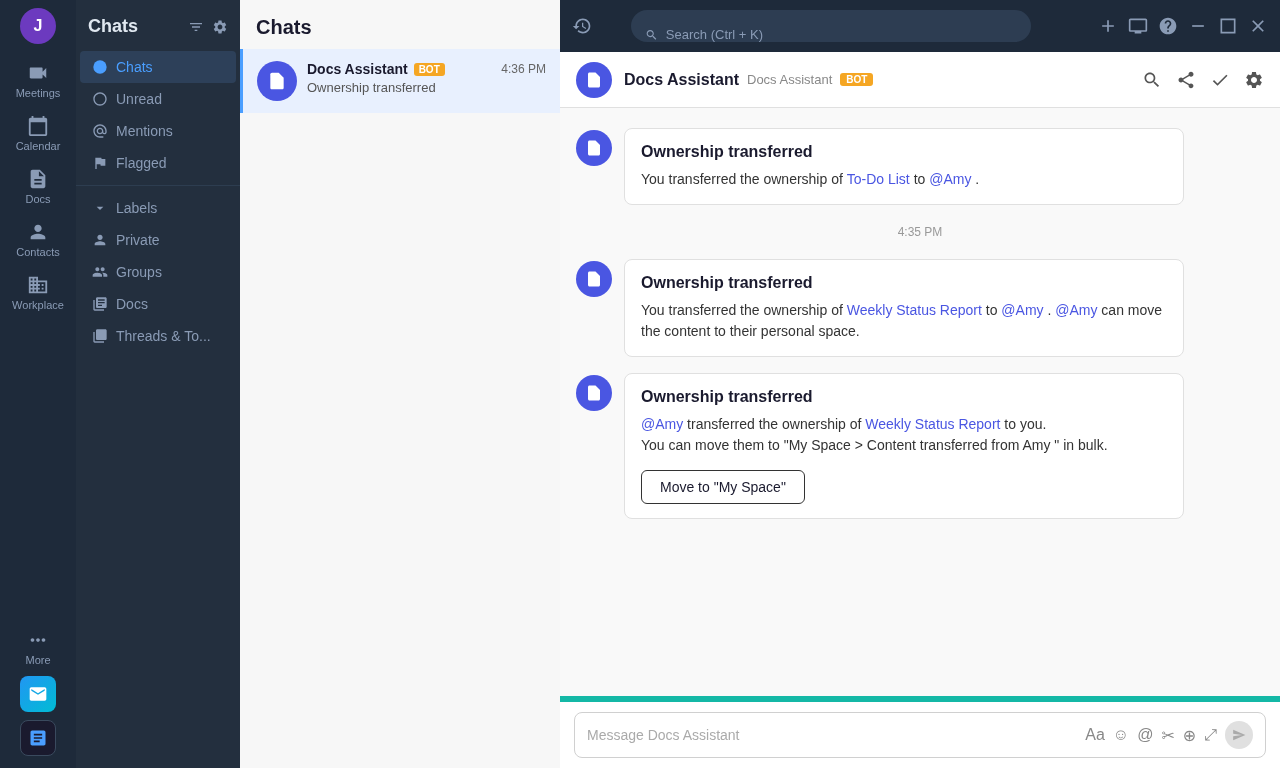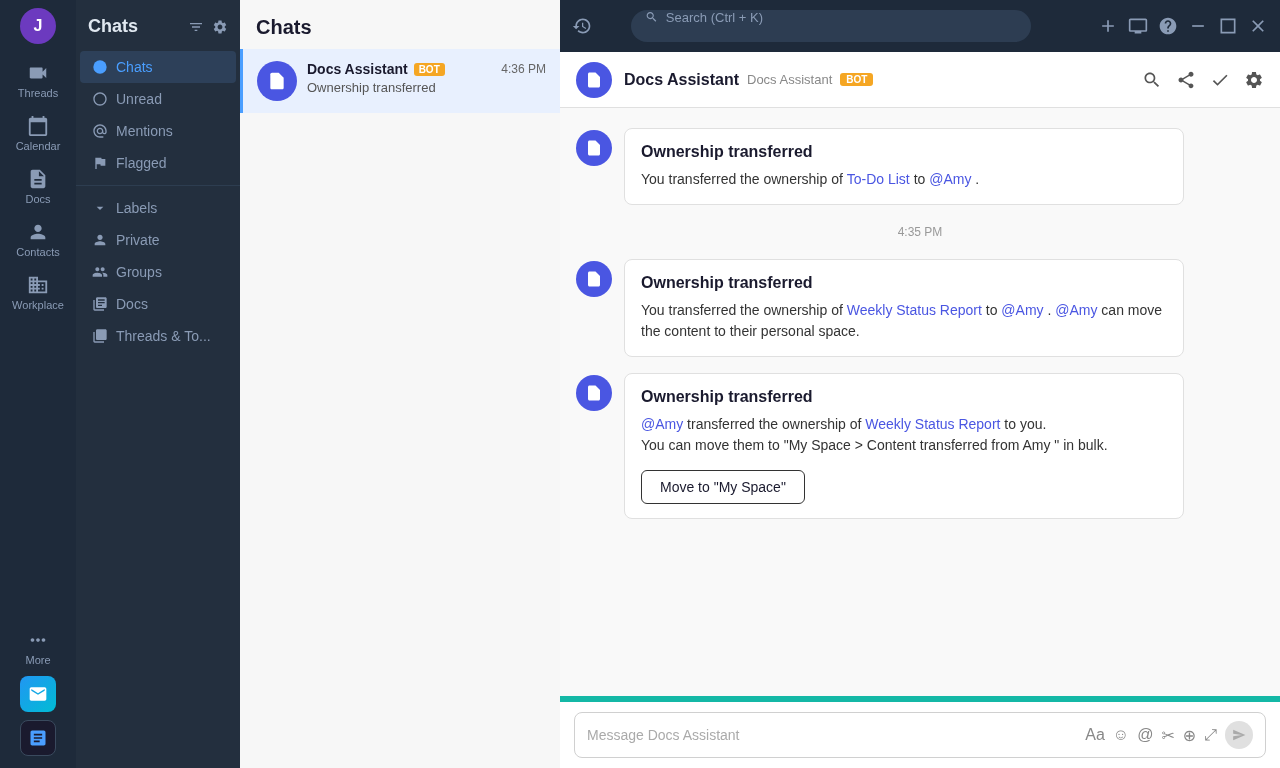--- a/index.html
+++ b/index.html
@@ -110,21 +110,21 @@
       gap: 10px;
       flex-shrink: 0;
     }
     .top-bar-left { display: flex; align-items: center; gap: 8px; }
     .search-bar {
       flex: 1;
       height: 32px;
       background: #2d3d52;
       border-radius: 16px;
       display: flex;
-      align-items: flex-start;
+      align-items: flex-end;
       padding: 0 14px;
       gap: 8px;
       max-width: 400px;
       margin: 8px auto;
     }
     .search-bar input {
       background: transparent; border: none; outline: none;
       color: #8a9bb5; font-size: 13px; width: 100%;
     }
     .search-bar input::placeholder { color: #8a9bb5; }
@@ -229,21 +229,21 @@
 <div class="icon-bar">
   <div class="icon-bar-avatar">
     <span>J</span>
   </div>
 
 
   <div class="icon-bar-item">
     <svg viewBox="0 0 24 24" fill="currentColor">
         <path d="M17 10.5V7c0-.55-.45-1-1-1H4c-.55 0-1 .45-1 1v10c0 .55.45 1 1 1h12c.55 0 1-.45 1-1v-3.5l4 4v-11l-4 4z"></path>
       </svg>
-    <span>Threads</span>
+    <span>Meetings</span>
   </div>
 
   <div class="icon-bar-item">
     <svg viewBox="0 0 24 24" fill="currentColor">
         <path d="M20 3h-1V1h-2v2H7V1H5v2H4c-1.1 0-2 .9-2 2v16c0 1.1.9 2 2 2h16c1.1 0 2-.9 2-2V5c0-1.1-.9-2-2-2zm0 18H4V8h16v13z"></path>
       </svg>
     <span>Calendar</span>
   </div>
 
   <div class="icon-bar-item">

